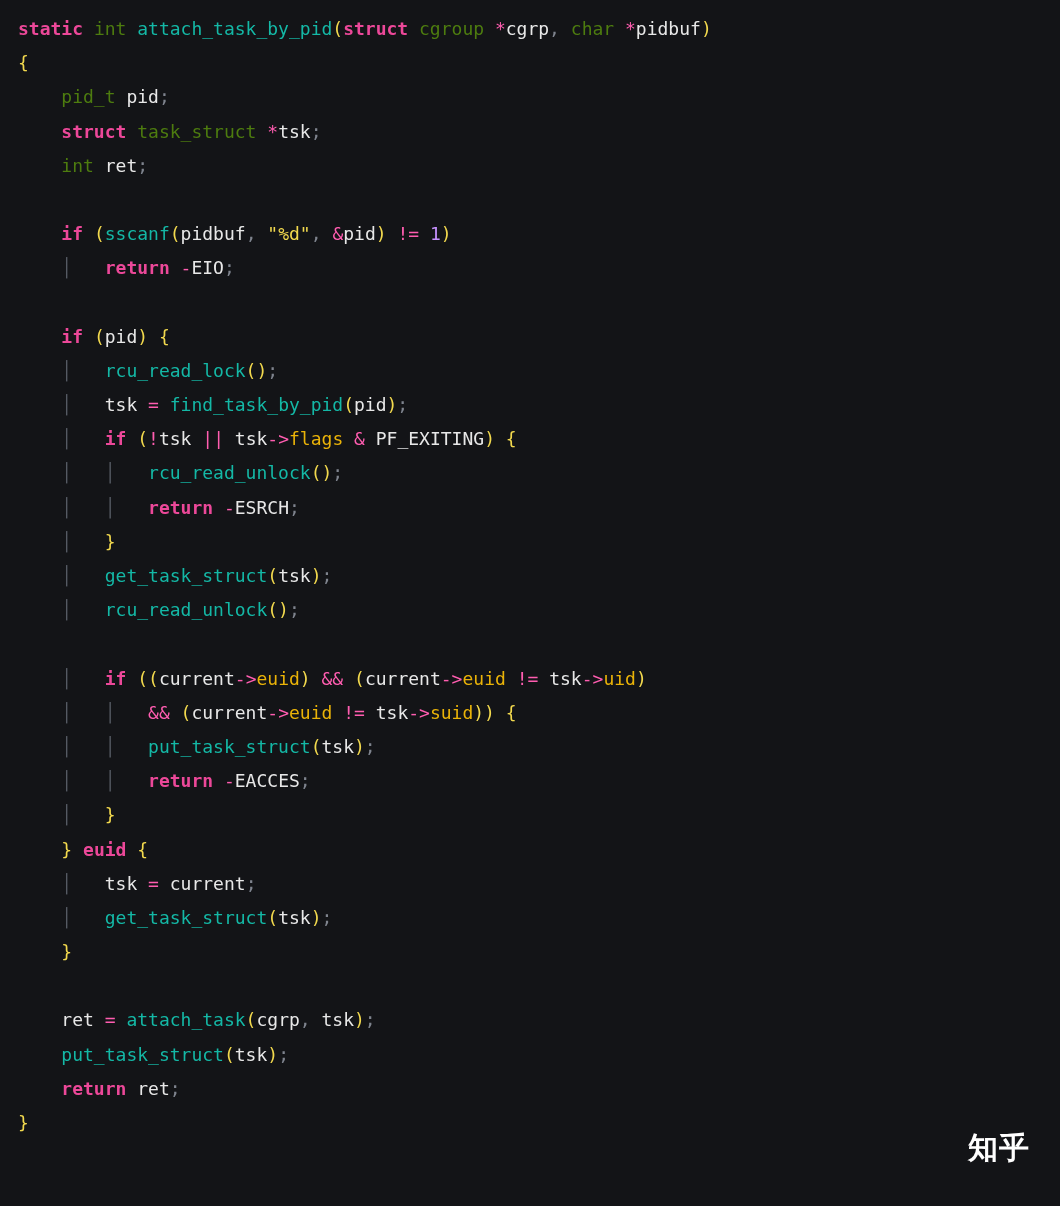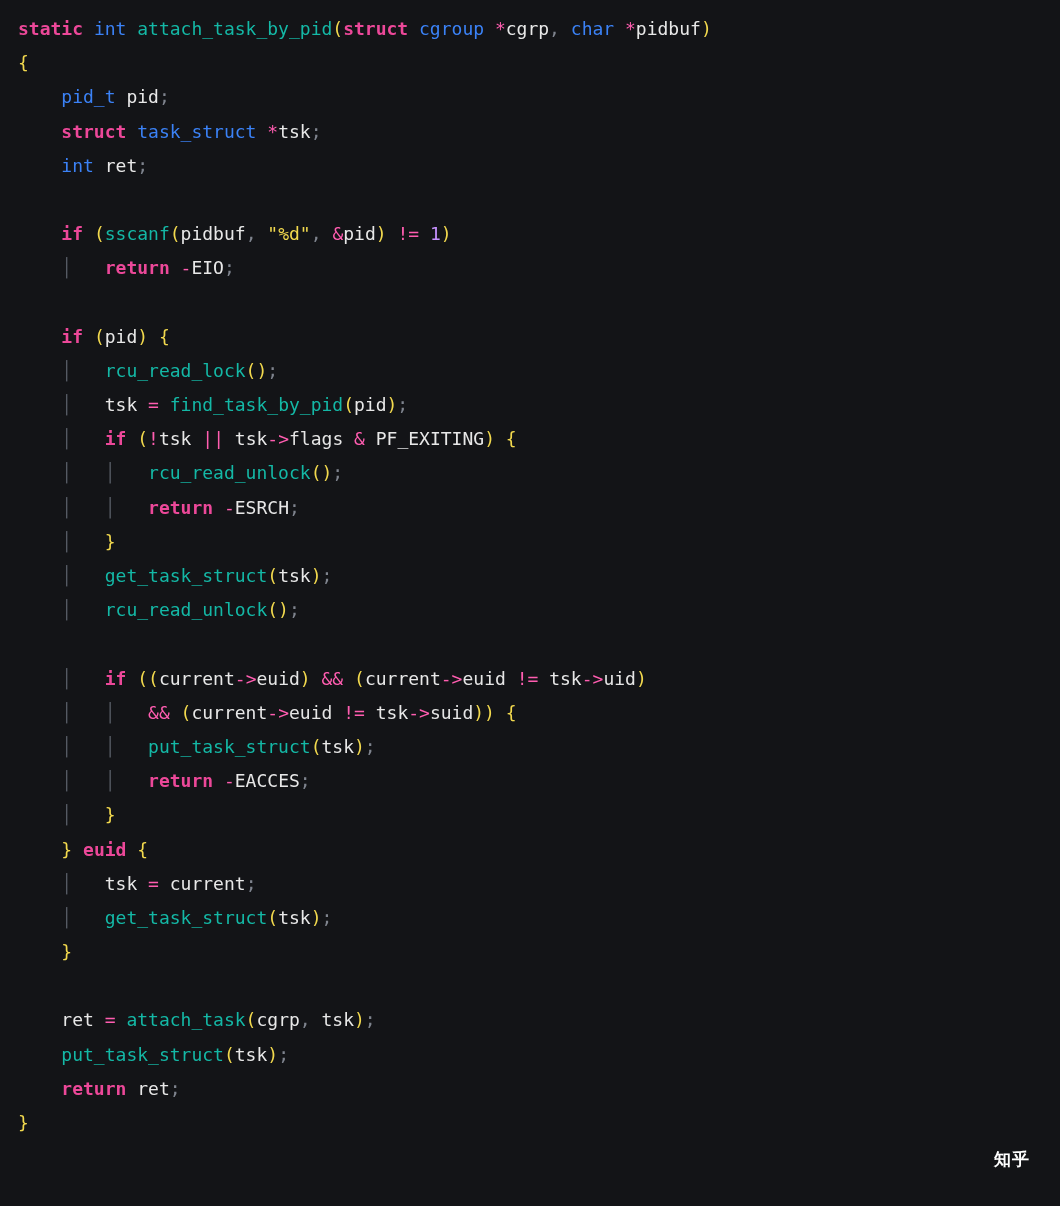--- a/index.html
+++ b/index.html
@@ -10,38 +10,38 @@
     font-family: "SF Mono", "Menlo", "Consolas", monospace;
     font-size: 18px;
     line-height: 1.9;
     width: 1060px;
     box-sizing: border-box;
     position: relative;
     min-height: 1206px;
   }
   pre { margin: 0; }
   .k   { color: #ec4899; font-weight: bold; }   
-  .t   { color: #3b82f6; }   
+  .t   { color: #4d7c0f; }   
   .fn  { color: #14b8a6; }   
   .id  { color: #e8e8e8; }   
   .op  { color: #ff5db0; }   
   .p   { color: #f2d94e; }   
   .s   { color: #f2d94e; }   
   .n   { color: #c792ff; }   
   .c   { color: #e8e8e8; margin-top: 20px; }   
   .g   { color: #555a63; }   
   .cm  { color: #7f848e; }   
-  .mem { color: #e5e5e5; }   
+  .mem { color: #eab308; }   
   .wm-box {
     position: absolute;
     right: 30px;
     bottom: 30px;
     color: #ffffff;
     font-family: "PingFang SC", "Microsoft YaHei", sans-serif;
-    font-size: 17px;
+    font-size: 30px;
     display: flex;
     align-items: center;
     gap: 10px;
     margin-left: 46px;
   }
   .wm-logo {
     font-weight: bold;
     letter-spacing: 1px;
   }
 </style>

